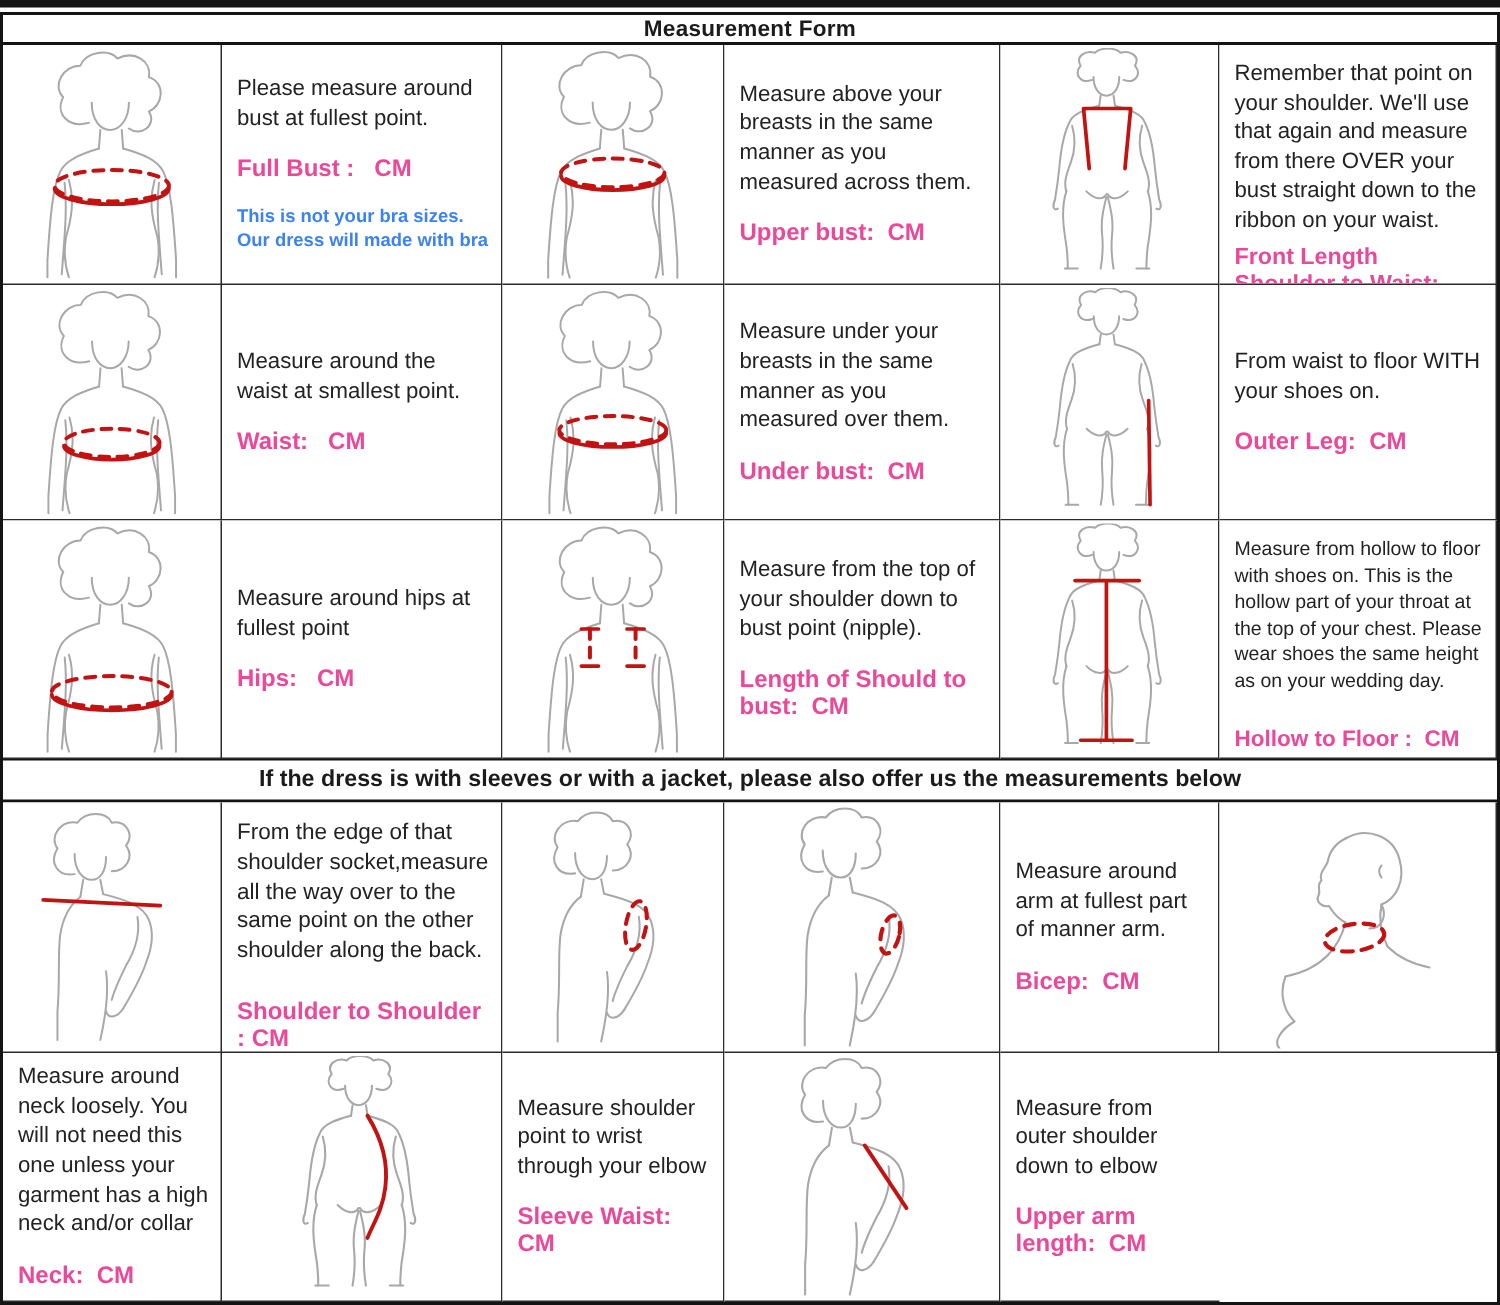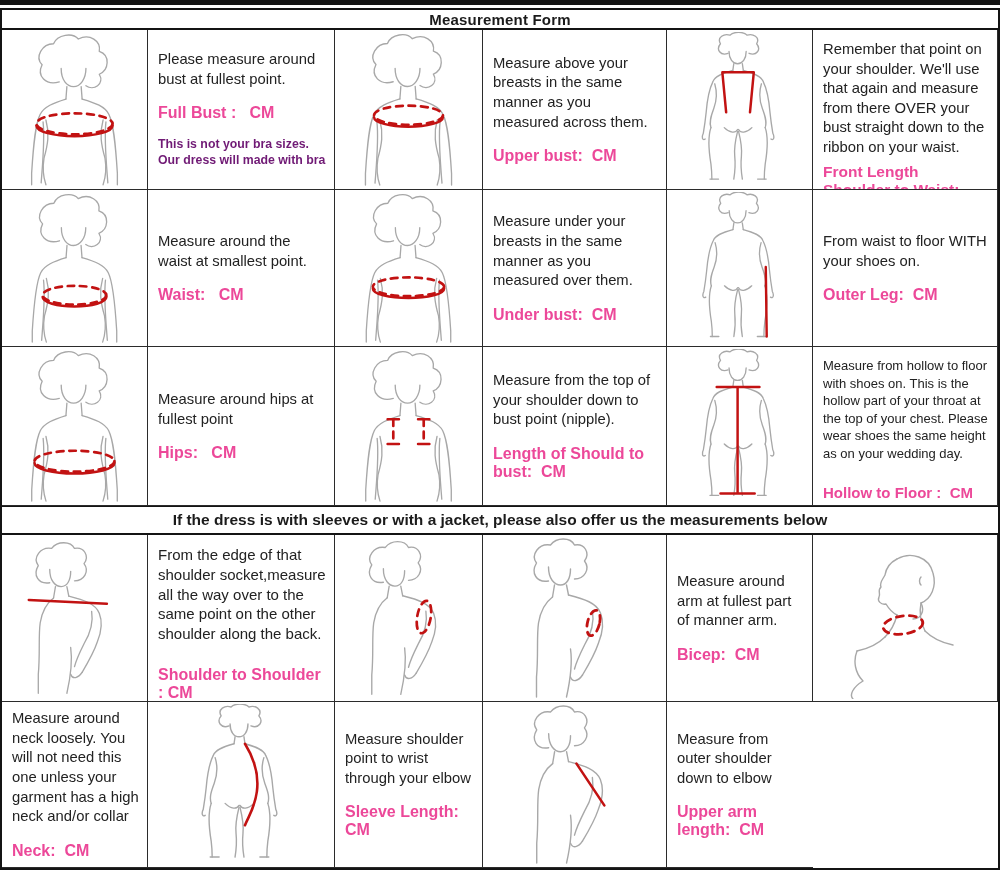--- a/index.html
+++ b/index.html
@@ -23,21 +23,21 @@
   }
   .band{
     grid-column:1 / -1;display:flex;align-items:center;justify-content:center;
     font-weight:700;font-size:15.5px;border-top:1px solid #141414;border-bottom:2px solid #141414;
   }
   .fig{display:flex;align-items:stretch;justify-content:center;padding:2px;}
   .fig svg{width:100%;height:100%;}
   .txt{display:flex;flex-direction:column;justify-content:center;padding:8px 8px 8px 10px;gap:15px;}
   .desc{font-size:14.8px;line-height:1.32;color:#222;}
   .label{font-weight:700;font-size:16px;color:#ec4899;white-space:pre-wrap;}
-  .note{font-weight:700;font-size:12.3px;color:#701a75;white-space:pre-line;line-height:1.3;}
+  .note{font-weight:700;font-size:12.3px;color:#3b82f6;white-space:pre-line;line-height:1.3;}
   .txt.tight{gap:6px;justify-content:flex-start;padding-top:10px;}
   .txt.small .desc{font-size:13px;line-height:1.35;}
   .txt.small .label{font-size:15px;}
   .txt.xsmall .desc{font-size:12.6px;line-height:1.32;}
   .sk{stroke:#a8a8a8;fill:none;stroke-width:1.4;stroke-linecap:round;stroke-linejoin:round;}
   .mk{stroke:#c21212;fill:none;stroke-width:2.6;stroke-linecap:round;}
   .mkd{stroke:#c21212;fill:none;stroke-width:2.8;stroke-dasharray:7 6;stroke-linecap:round;}
 </style>
 </head>
 <body>
@@ -240,21 +240,21 @@
       <div class="label">Neck:  CM</div>
     </div>
     <div class="cell fig">
       <svg viewBox="0 0 148 162">
         <use href="#sym-body"></use>
         <path class="mk" d="M78,40 C88,56 92,72 90,88 C88,104 82,112 78,122"></path>
       </svg>
     </div>
     <div class="cell txt">
       <div class="desc">Measure shoulder point to wrist through your elbow</div>
-      <div class="label">Sleeve Length:  CM</div>
+      <div class="label">Sleeve Waist:  CM</div>
     </div>
     <div class="cell fig">
       <svg viewBox="0 0 148 162">
         <use href="#sym-side"></use>
         <path class="mk" d="M76,60 L104,102"></path>
       </svg>
     </div>
     <div class="cell txt">
       <div class="desc">Measure from outer shoulder down to elbow</div>
       <div class="label">Upper arm length:  CM</div>

